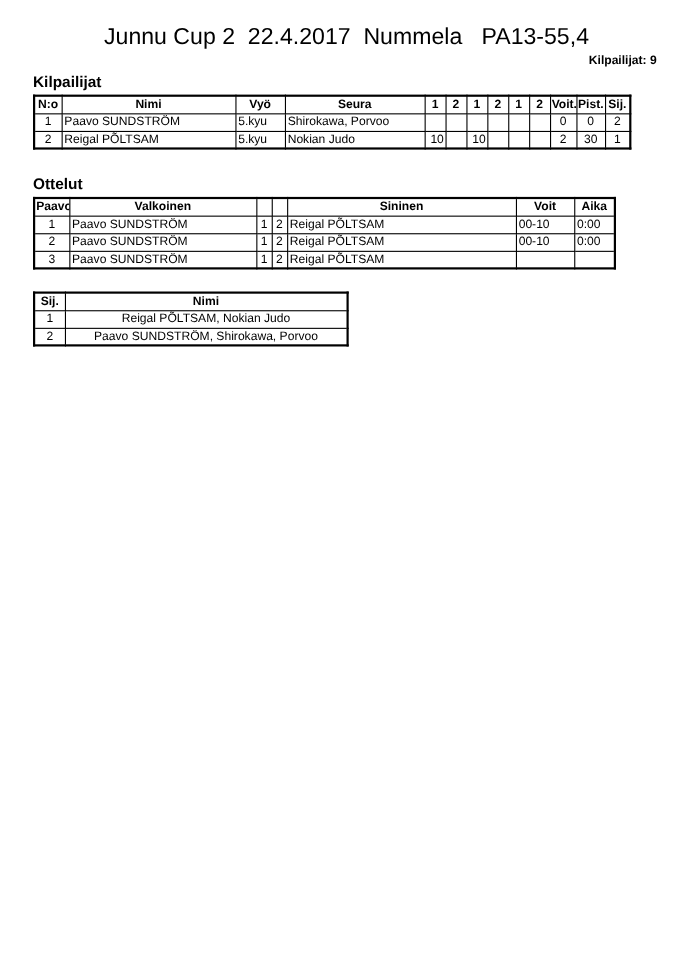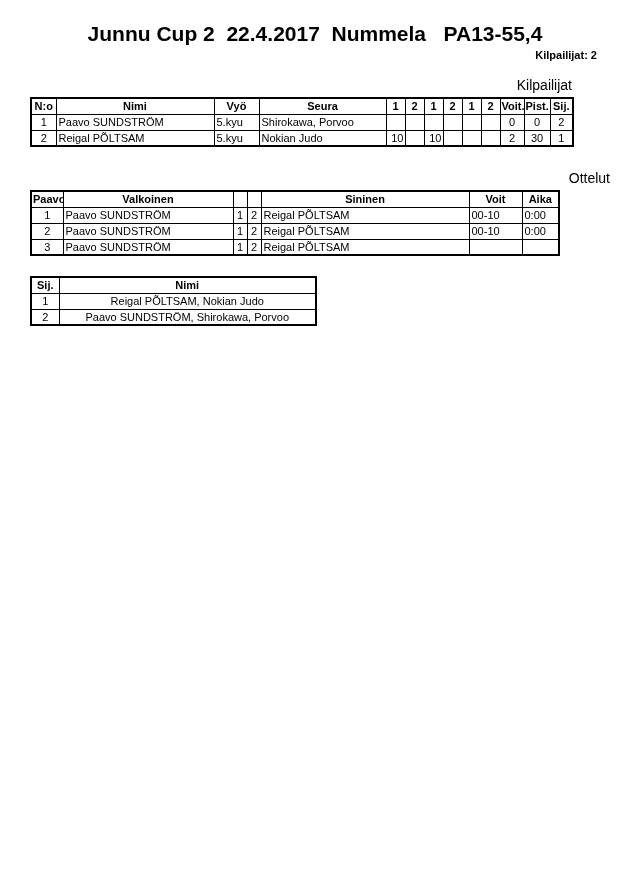--- a/index.html
+++ b/index.html
@@ -7,41 +7,41 @@
   body {
     width: 630px;
     height: 891px;
     background: #ffffff;
     color: #000000;
     font-family: "Liberation Sans", sans-serif;
     overflow: hidden;
   }
   .title {
     font-size: 21px;
-    font-weight: bold;
+    font-weight: normal;
     text-align: center;
     margin: 22px 0 0 0;
     white-space: pre;
   }
   .count {
     font-size: 11px;
     font-weight: bold;
     text-align: right;
     padding-right: 33px;
     margin-top: 3px;
   }
   .section { margin-left: 30px; }
   .sec-kilpailijat { margin-top: 2px; width: 542px; }
   .sec-ottelut    { margin-top: 23px; width: 580px; }
   .sec-tulokset   { margin-top: 20px; width: 285px; }
   .sec-heading {
     font-size: 14px;
-    font-weight: normal;
-    text-align: right;
-    margin: 16px 0 4px 0;
+    font-weight: bold;
+    text-align: left;
+    margin: 5px 0 4px 0;
   }
   table {
     border-collapse: collapse;
     table-layout: fixed;
     border: 2px solid #000;
   }
   th, td {
     border: 1px solid #000;
     font-size: 11px;
     height: 16px;
@@ -77,21 +77,21 @@
   .t3 td:nth-child(1) { text-align: center; }
   .t3 td:nth-child(2) { text-align: center; }
 </style>
 </head>
 <body>
 
 <div class="page">
 
   <h1 class="title">Junnu Cup 2  22.4.2017  Nummela   PA13-55,4</h1>
 
-  <div class="count">Kilpailijat: 2</div>
+  <div class="count">Kilpailijat: 9</div>
 
   <section class="section sec-kilpailijat">
     <h2 class="sec-heading">Kilpailijat</h2>
     <table class="t1">
       <colgroup>
         <col style="width:25px">
           <col style="width:158px">
           <col style="width:45px">
           <col style="width:127px">
         <col style="width:19px">

